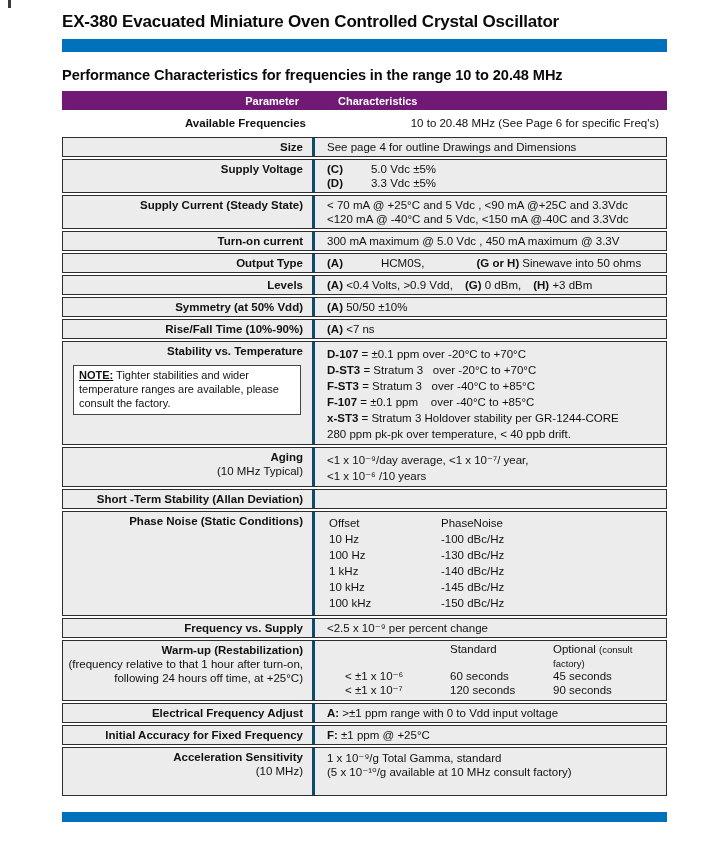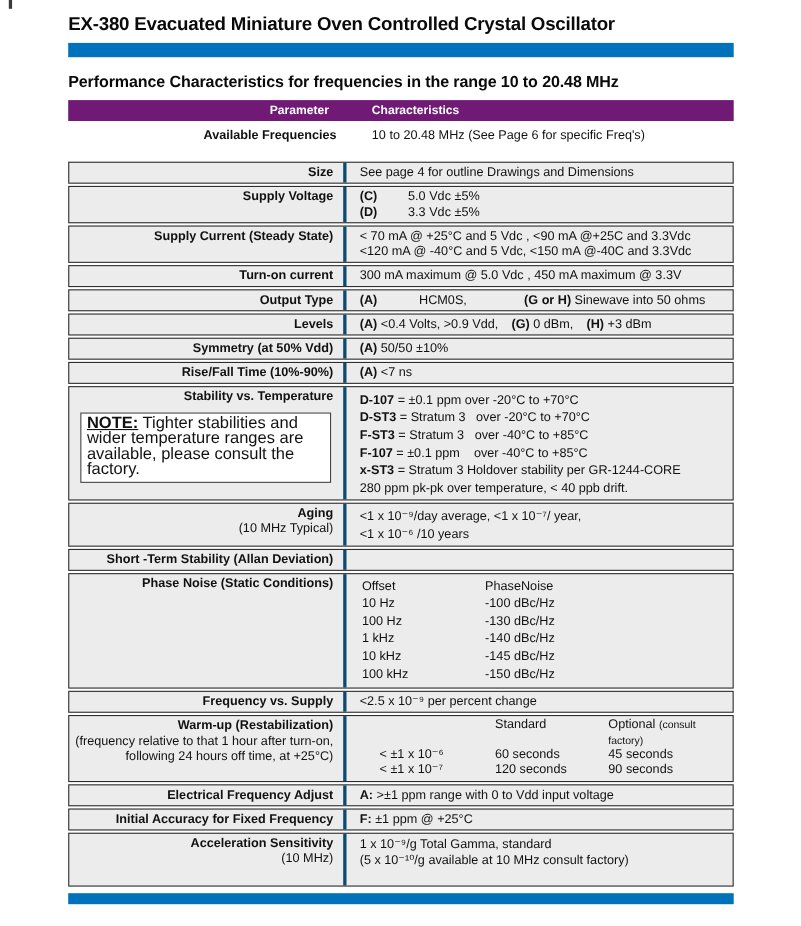--- a/index.html
+++ b/index.html
@@ -10,39 +10,39 @@
   .edge-mark{position:absolute;left:8px;top:0;width:3px;height:8px;background:#3a3a3a;}
   .content{position:absolute;left:62px;top:0;width:605px;}
   .doc-title{font-size:17px;font-weight:bold;letter-spacing:-0.2px;margin:12px 0 0 0;line-height:20px;color:#0a0a0a;}
   .bar{height:13px;background:#0072BC;margin-top:7px;}
   .section-title{font-size:14.6px;font-weight:bold;letter-spacing:-0.1px;margin:14px 0 0 0;line-height:19px;color:#0a0a0a;}
   .thead{display:flex;background:#701a75;color:#fff;height:19px;margin-top:6px;
          font-size:11px;font-weight:bold;align-items:center;}
   .thead .hl{flex:0 0 253px;text-align:right;padding-right:16px;}
   .thead .hr{flex:1;padding-left:23px;}
   .fs{font-size:11.5px;line-height:14px;}
-  .avail{display:flex;margin:4px 0 15px 0;}
+  .avail{display:flex;margin:4px 0 5px 0;}
   .avail .al{flex:0 0 253px;text-align:right;font-weight:bold;padding:2px 9px 2px 4px;}
-  .avail .ar{flex:1;padding:2px 8px 2px 23px;}
+  .avail .ar{flex:1;padding:2px 8px 2px 23px;text-align:right;}
   .trow{display:flex;background:#ececec;border:1px solid #2e2e2e;margin-bottom:2px;}
   .tl{flex:0 0 252px;border-right:3px solid #0c4a6e;text-align:right;
       font-weight:bold;padding:2px 9px 2px 4px;}
   .tr{flex:1;padding:2px 8px 2px 12px;white-space:pre-wrap;}
   .b{font-weight:bold;}
   .sub{font-weight:normal;display:block;}
   .ml-sv{margin-left:28px;}
   .ot-val{margin-left:38px;}
   .ot-gh{margin-left:52px;}
   .ot-sw{margin-left:3px;}
   .lv-g{margin-left:12px;}
   .lv-h{margin-left:12px;}
   .stab .tr{line-height:16px;padding-top:4px;}
   .stab-foot{margin-top:5px;line-height:13px;}
   .notebox{border:1px solid #444;background:#fff;text-align:left;font-weight:normal;
-           font-size:15px;line-height:14px;padding:2px 5px 4px 5px;margin:7px 2px 4px 6px;}
+           font-size:11px;line-height:14px;padding:2px 5px 4px 5px;margin:7px 2px 4px 6px;}
   .note-head{font-weight:bold;text-decoration:underline;}
   .aging .tr{line-height:16px;padding-top:4px;}
   .pn-grid{display:grid;grid-template-columns:112px auto;column-gap:0;line-height:16px;padding:3px 8px 4px 14px;}
   .wu-grid{display:grid;grid-template-columns:105px 103px auto;line-height:13.5px;padding:2px 8px 3px 30px;}
   .wu-note{font-size:9.5px;}
   .accel .tr{line-height:14px;padding-top:3px;padding-bottom:16px;}
   .accel .tl{padding-bottom:16px;}
   .footer-bar{position:absolute;left:62px;top:812px;width:605px;height:10px;background:#0072BC;}
 </style>
 </head>

